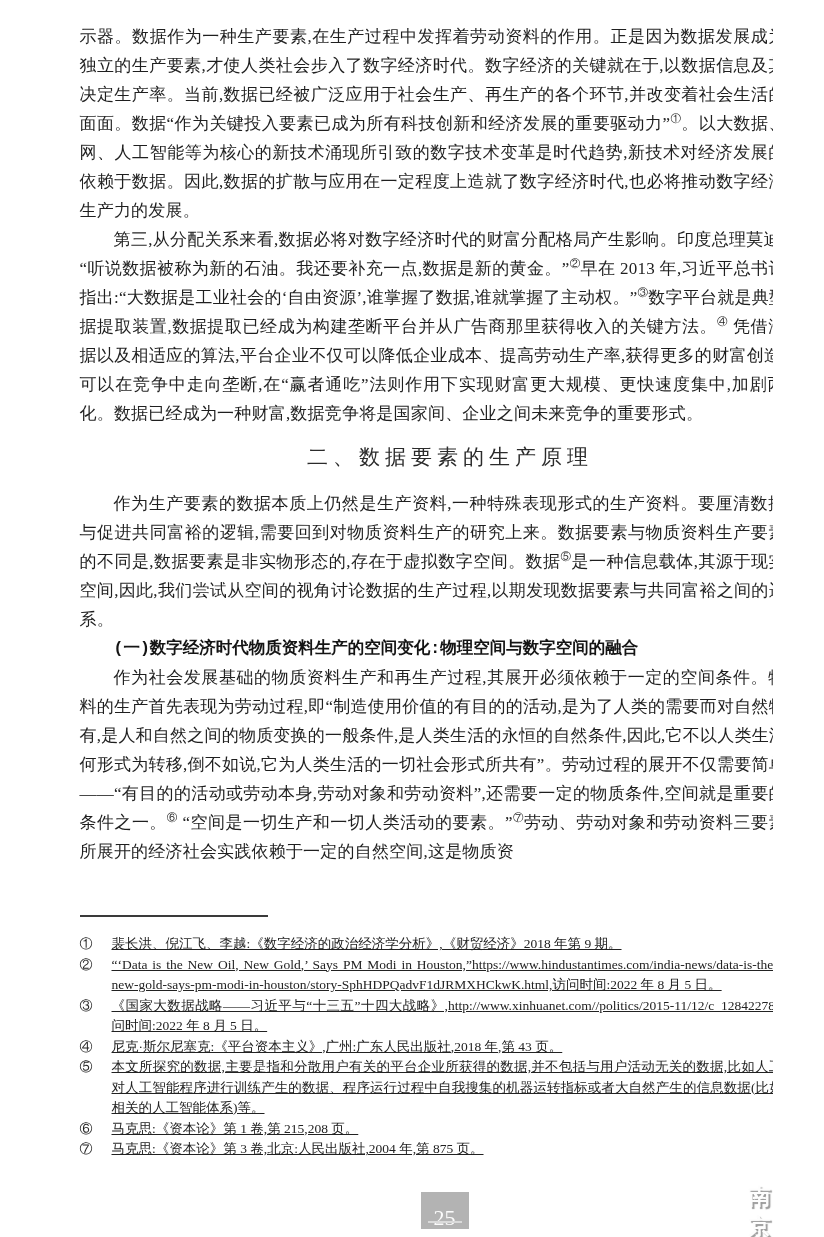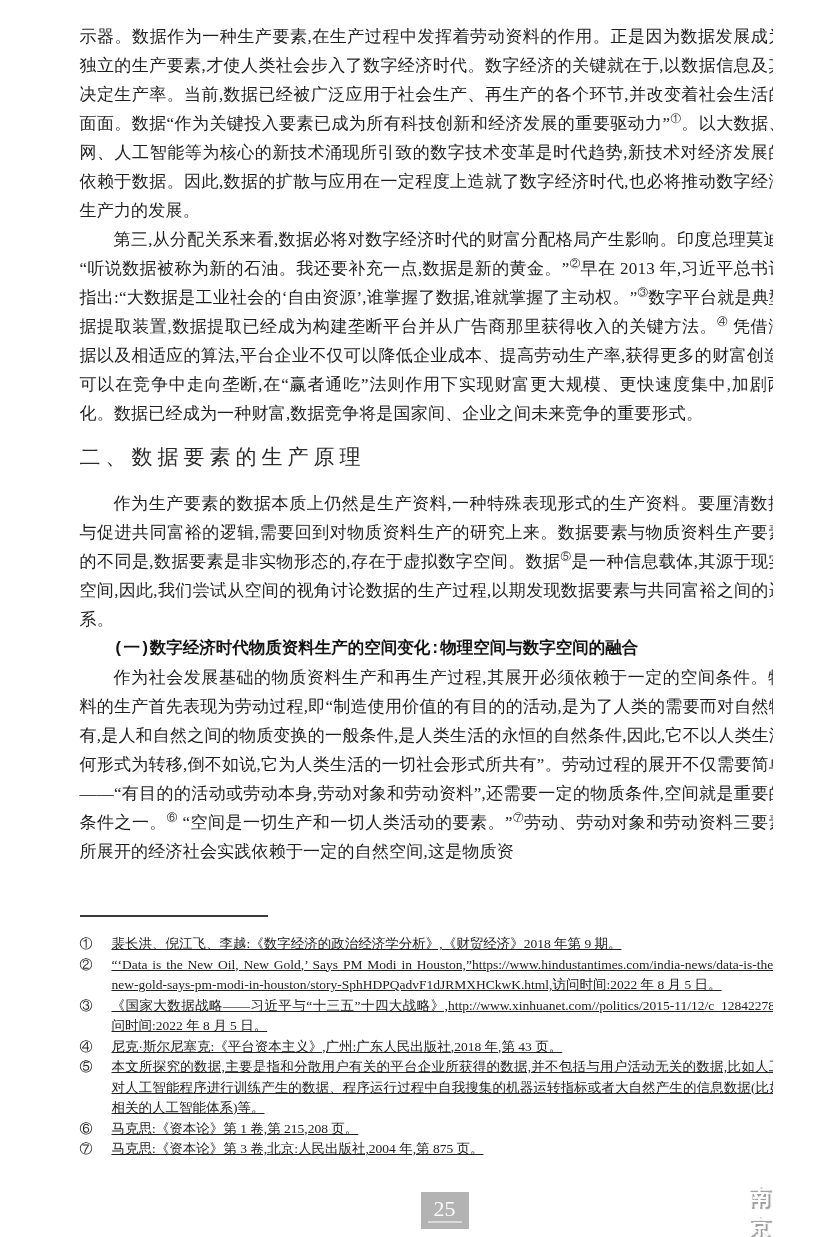--- a/index.html
+++ b/index.html
@@ -32,21 +32,21 @@
   }
   .body-par.indent { text-indent: 34px; }
   .body-par sup, .fn-text sup {
     font-size: 0.62em;
     vertical-align: super;
     line-height: 0;
   }
   .section-heading {
     font-size: 21px;
     font-weight: 500;
-    text-align: left;
+    text-align: center;
     letter-spacing: 5px;
     color: #2b2b2b;
     margin: 15px 0 17px 0;
     line-height: 29px;
   }
   .sub-heading {
     font-family: Liberation Mono, monospace;
     font-size: 16.5px;
     font-weight: 700;
     line-height: 29px;
@@ -146,21 +146,21 @@
 
   
   .page-num-box {
     position: absolute;
     left: 369px;
     top: 1192px;
     width: 48px;
     height: 37px;
     background: #b3b3b3;
     display: flex;
-    align-items: center;
+    align-items: flex-end;
     justify-content: center;
   }
   .page-num {
     font-size: 22px;
     color: #fbfbfb;
     line-height: 1;
     margin-top: -4px;
   }
   .page-num-underline {
     position: absolute;

